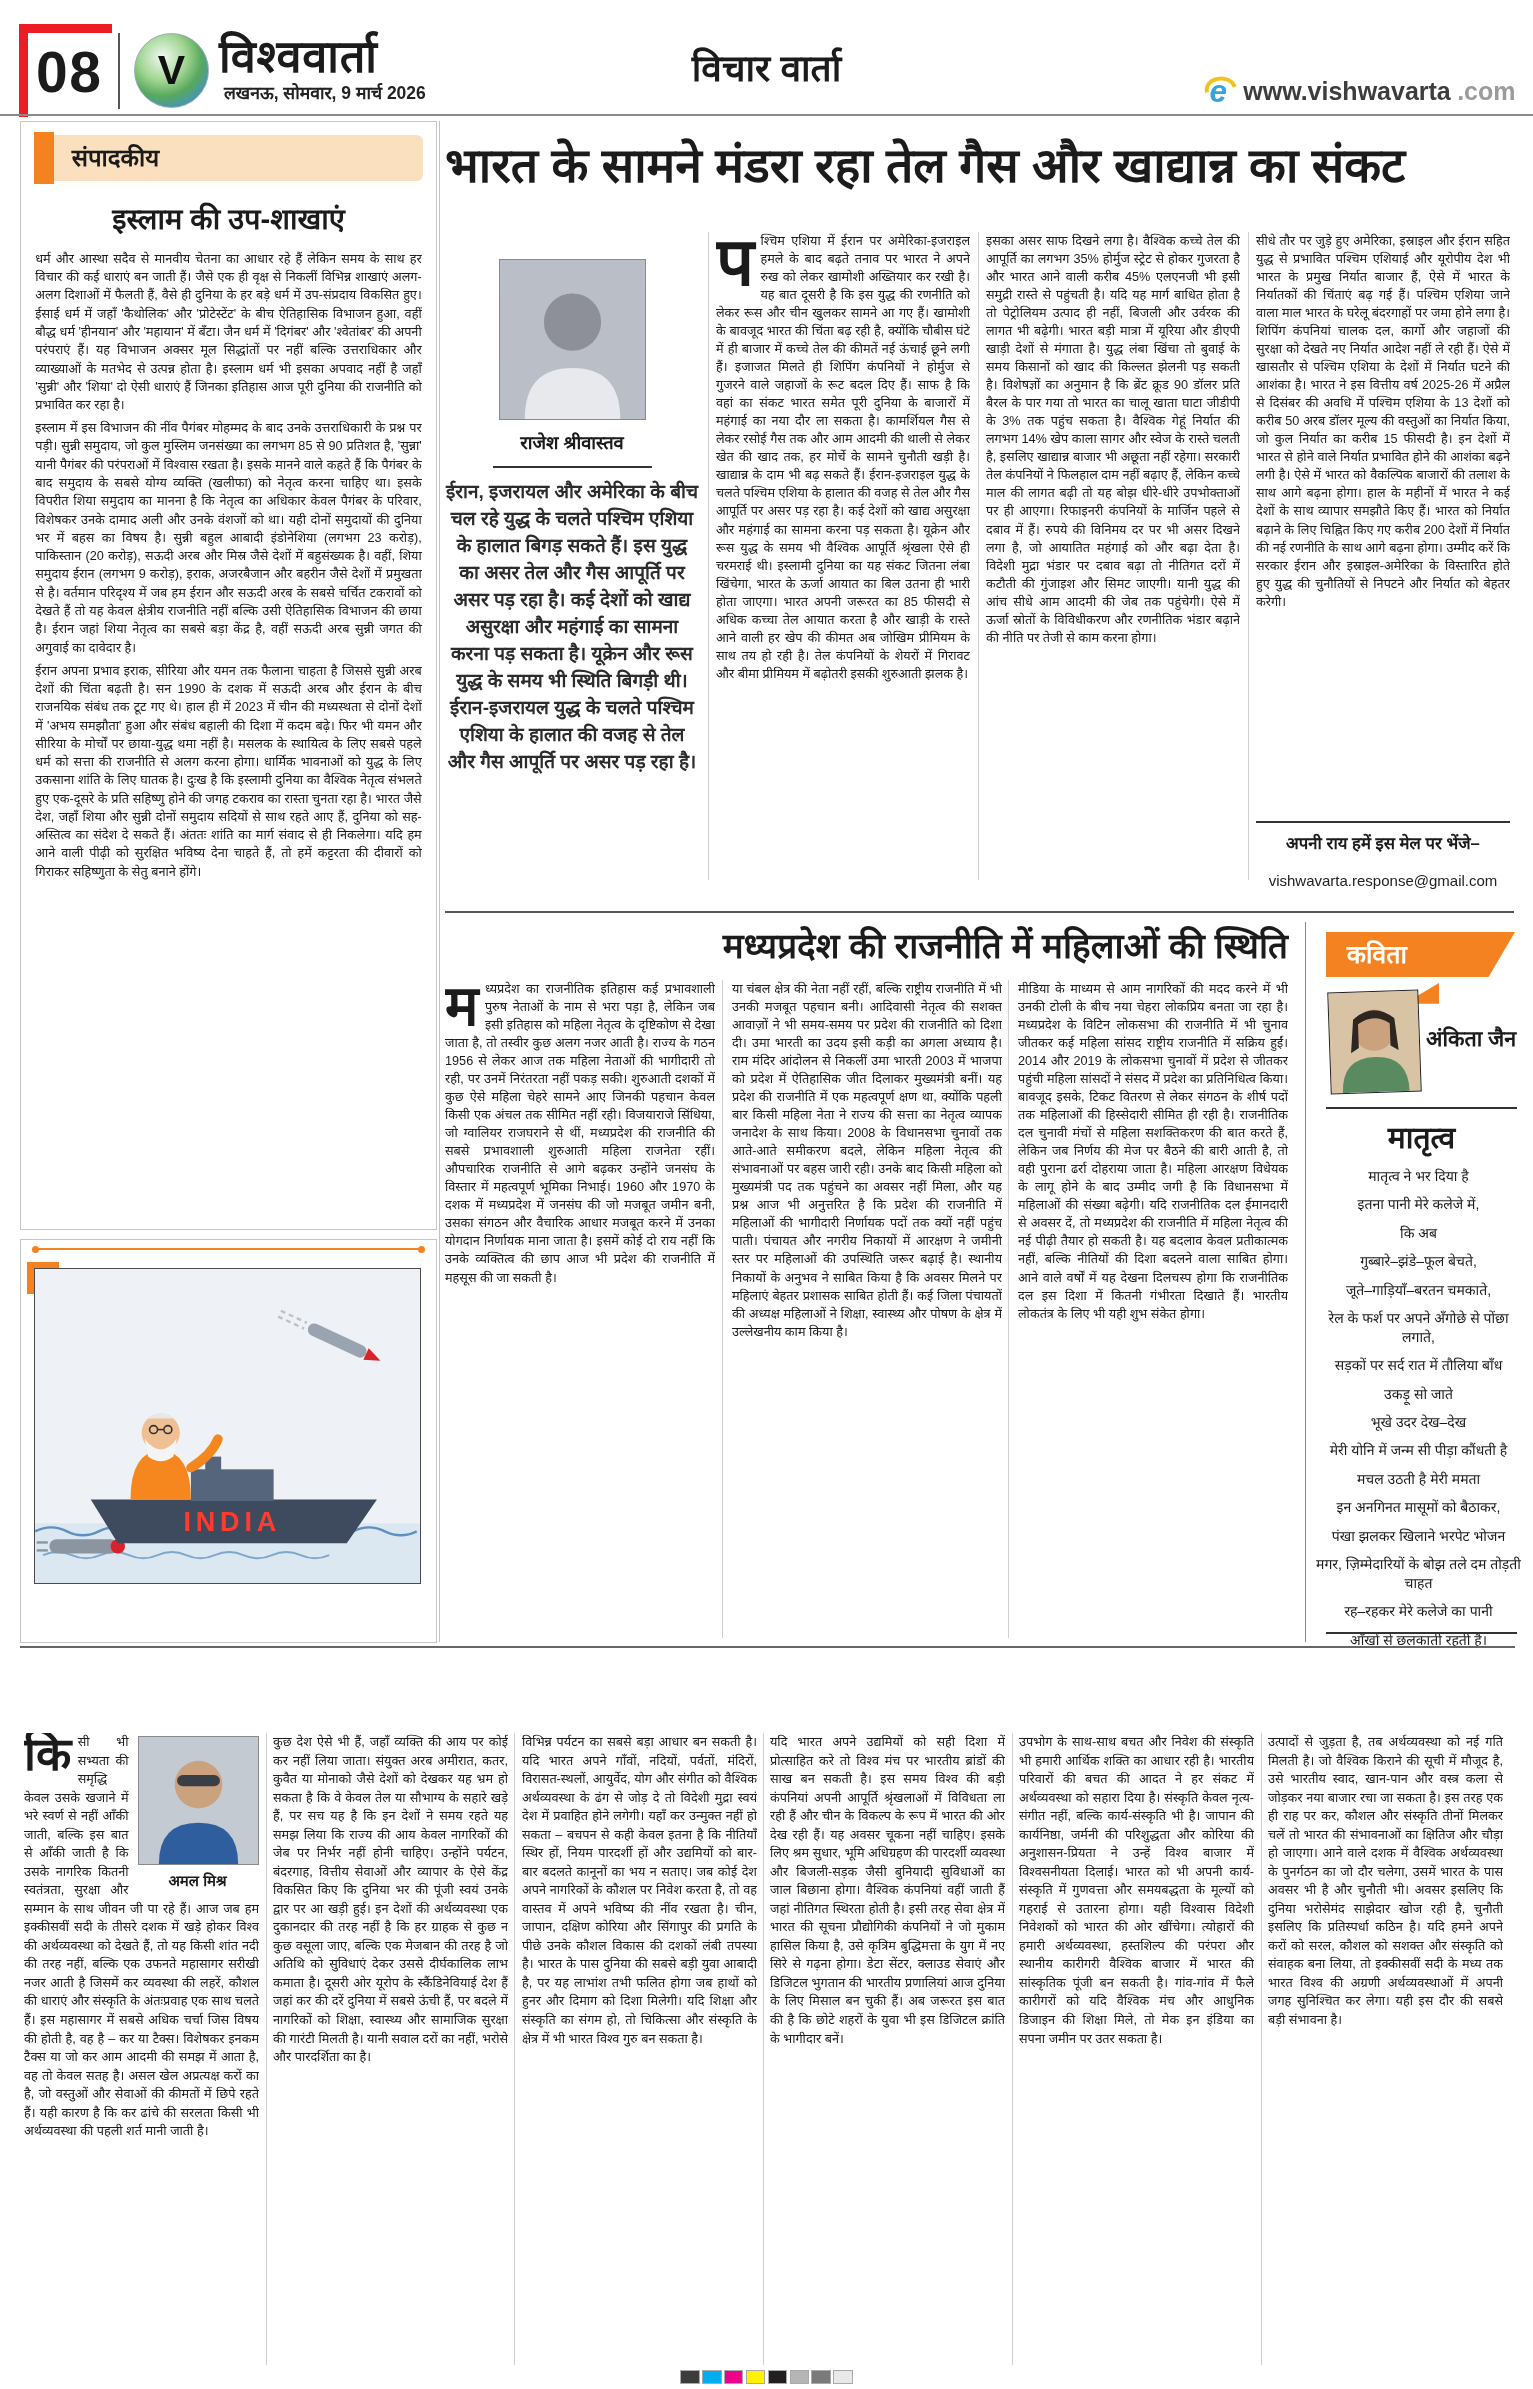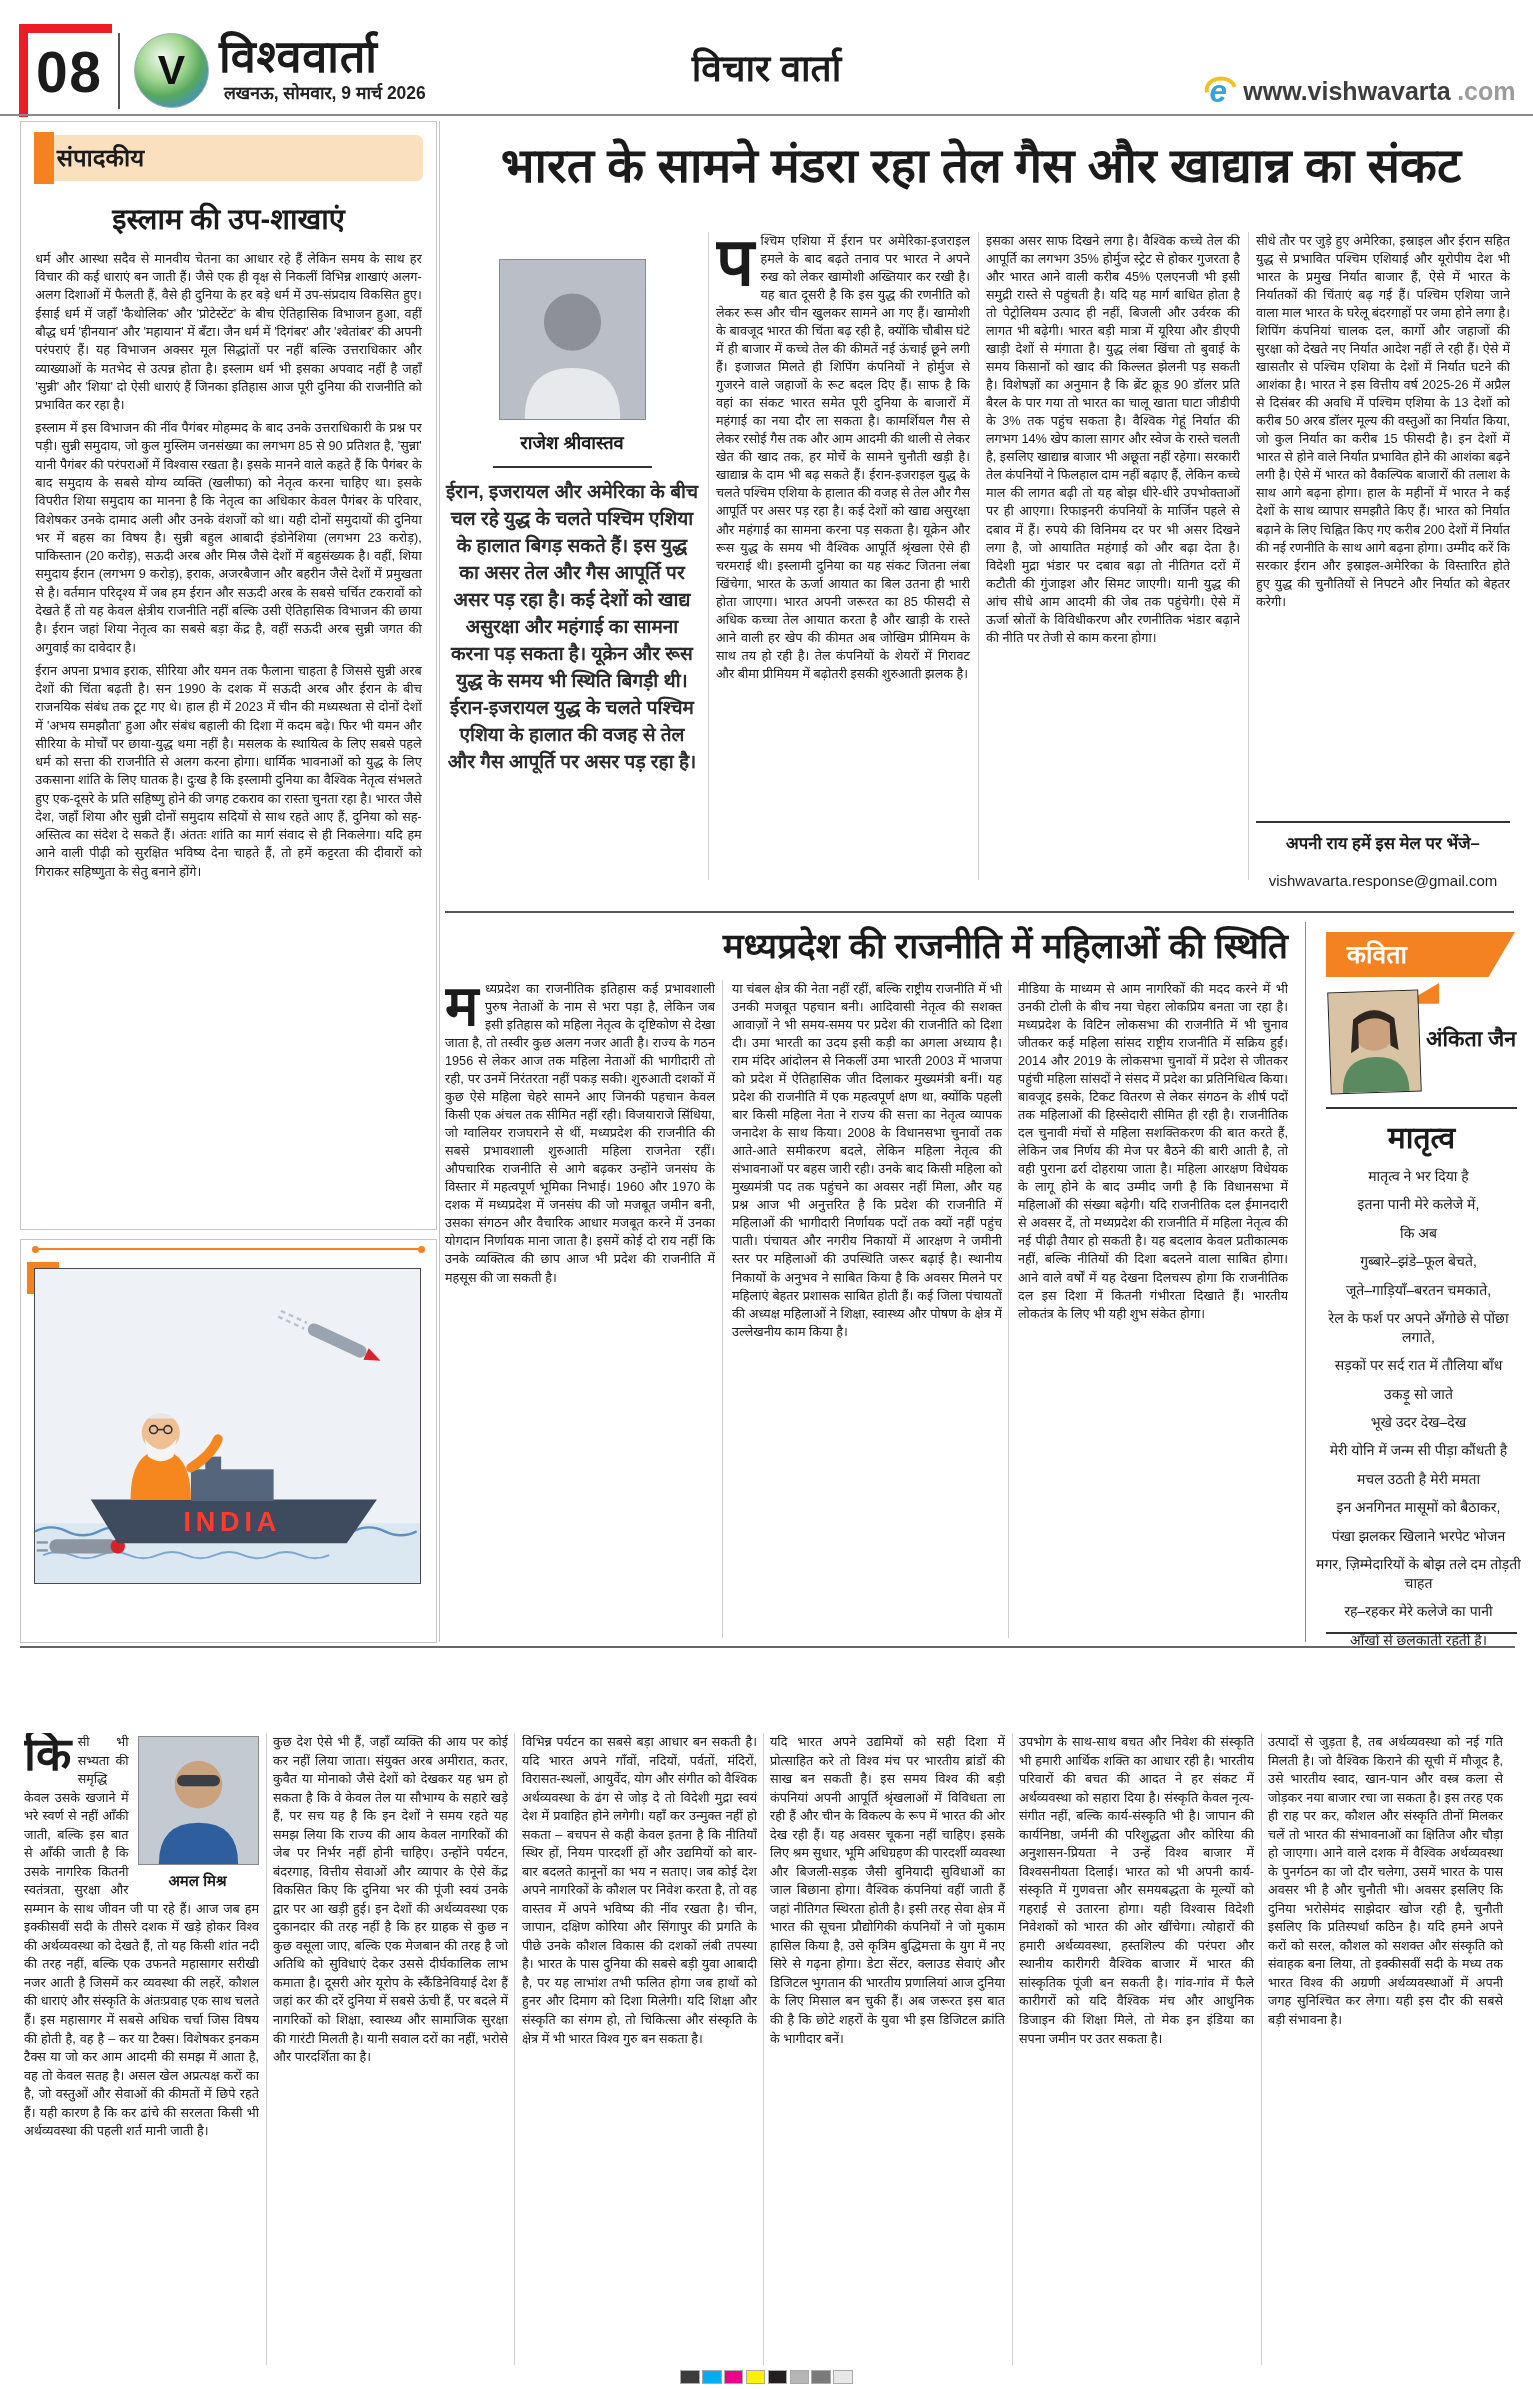--- a/index.html
+++ b/index.html
@@ -22,39 +22,39 @@
   .dateline{left:224px;top:80px;font-size:17.5px;font-weight:bold;color:#222;}
   .page-sec-title{left:0;right:0;top:41px;text-align:center;font-size:37px;font-weight:800;}
   .website{right:17.5px;top:75px;display:flex;align-items:center;gap:6.4px;position:absolute;}
   .website .txt{font-size:25px;font-weight:bold;color:#3d3d3d;}
   .website .suffix{color:#9b9b9b;font-weight:bold;font-size:25px;}
 
   
   .ed-box{left:20px;top:121px;width:415px;height:1107px;border:0.8px solid #c5c5c5;position:absolute;overflow:hidden;}
   .ed-label-bar{position:relative;margin:12.7px 12.7px 0 12.7px;height:46px;background:#fbe0bf;border-radius:6.4px;}
   .ed-label-bar .sq{position:absolute;left:0;top:-3.2px;width:20.7px;height:52px;background:#f58220;}
-  .ed-label-bar .lbl{font-size:24px;font-weight:800;line-height:46px;padding-left:23px;}
+  .ed-label-bar .lbl{font-size:24px;font-weight:800;line-height:46px;padding-left:38px;}
   .ed-title{text-align:center;font-size:29px;font-weight:800;margin-top:17.5px;}
   .ed-body{margin:12.7px 14.3px 0 14.3px;font-size:12.7px;line-height:1.44;text-align:justify;height:954px;overflow:hidden;}
   .ed-body .para{margin:0 0 4.8px 0;}
 
   
   .kt-box{left:20px;top:1239px;width:415px;height:402px;border:0.8px solid #c5c5c5;position:absolute;}
   .kt-head{display:flex;align-items:center;gap:11px;padding:11px 12.7px 0 12.7px;}
   .kt-label{color:#d8232a;font-size:30px;font-weight:800;}
   .kt-author{font-size:21.5px;font-weight:bold;color:#111;}
   .kt-rule{position:relative;margin:8px 12.7px 0 12.7px;height:2.4px;background:#f58220;}
   .kt-rule:before,.kt-rule:after{content:"";position:absolute;top:-2.4px;width:7.2px;height:7.2px;border-radius:50%;background:#f58220;}
   .kt-rule:before{left:-1.6px;} .kt-rule:after{right:-1.6px;}
   .kt-frame-wrap{position:relative;margin:17.5px 12.7px 0 12.7px;}
   .kt-corner{position:absolute;left:-6.4px;top:-6.4px;width:32px;height:32px;background:#f58220;}
   .kt-frame{position:relative;width:385px;height:314px;border:1.6px solid #4a4a4a;background:#f2f5f8;overflow:hidden;}
 
   
-  .lead-headline{left:445px;top:140px;width:1072px;text-align:center;font-size:48px;font-weight:800;line-height:1.1;}
+  .lead-headline{left:445px;top:140px;width:1072px;text-align:left;font-size:48px;font-weight:800;line-height:1.1;}
   .news-col{position:absolute;width:254px;font-size:12.7px;line-height:1.42;text-align:justify;overflow:hidden;}
   .dropcap{float:left;font-weight:800;line-height:.82;padding:3.2px 6.4px 0 0;}
   .photo-card{border:0.8px solid #8a8a8a;background:linear-gradient(180deg,#c7cbd2,#a9aeb8);overflow:hidden;}
   .caption{text-align:center;font-weight:bold;}
   .byline-rule{height:1.6px;background:#333;margin:11px auto;}
   .standfirst{font-size:19px;line-height:1.42;font-weight:600;text-align:center;color:#2c2c2c;}
   .signoff{position:absolute;left:1256px;top:821px;width:254px;text-align:center;}
   .signoff .rl{height:1.6px;background:#333;margin-bottom:8px;}
   .signoff .l1{font-size:16.7px;font-weight:800;}
   .signoff .l2{font-size:15px;color:#222;margin-top:18px;}

